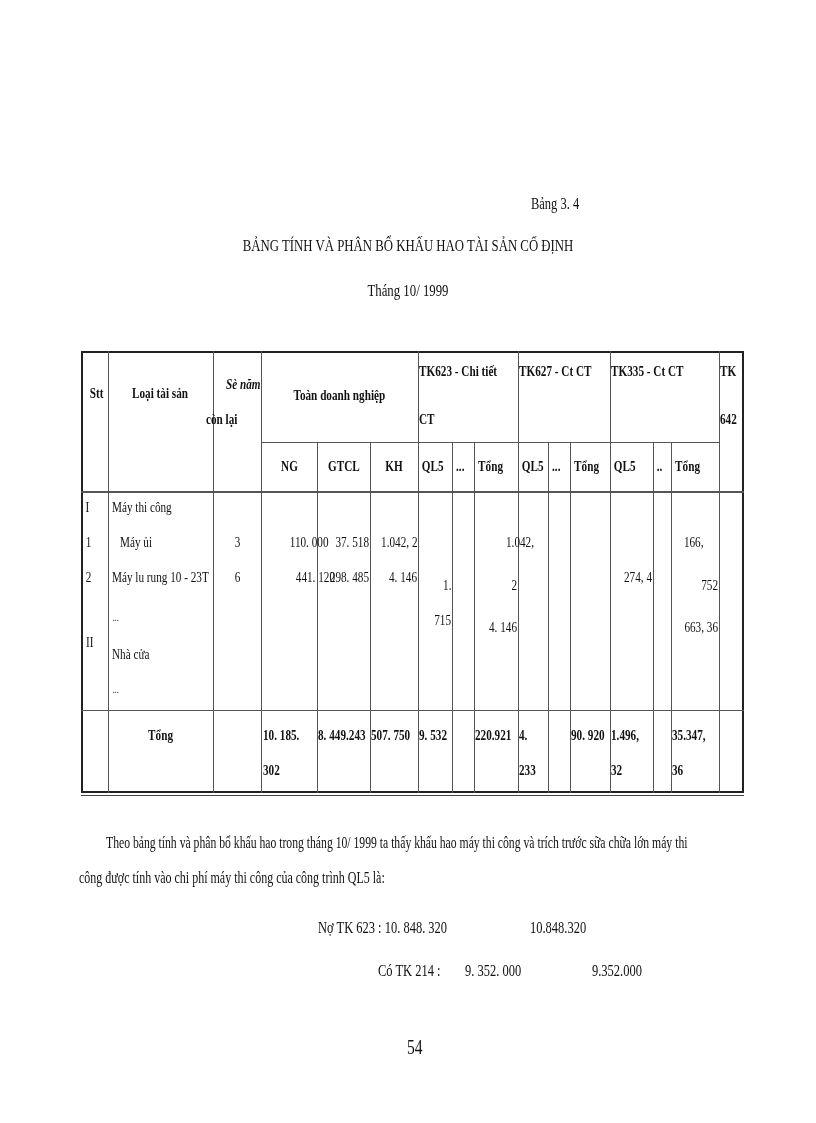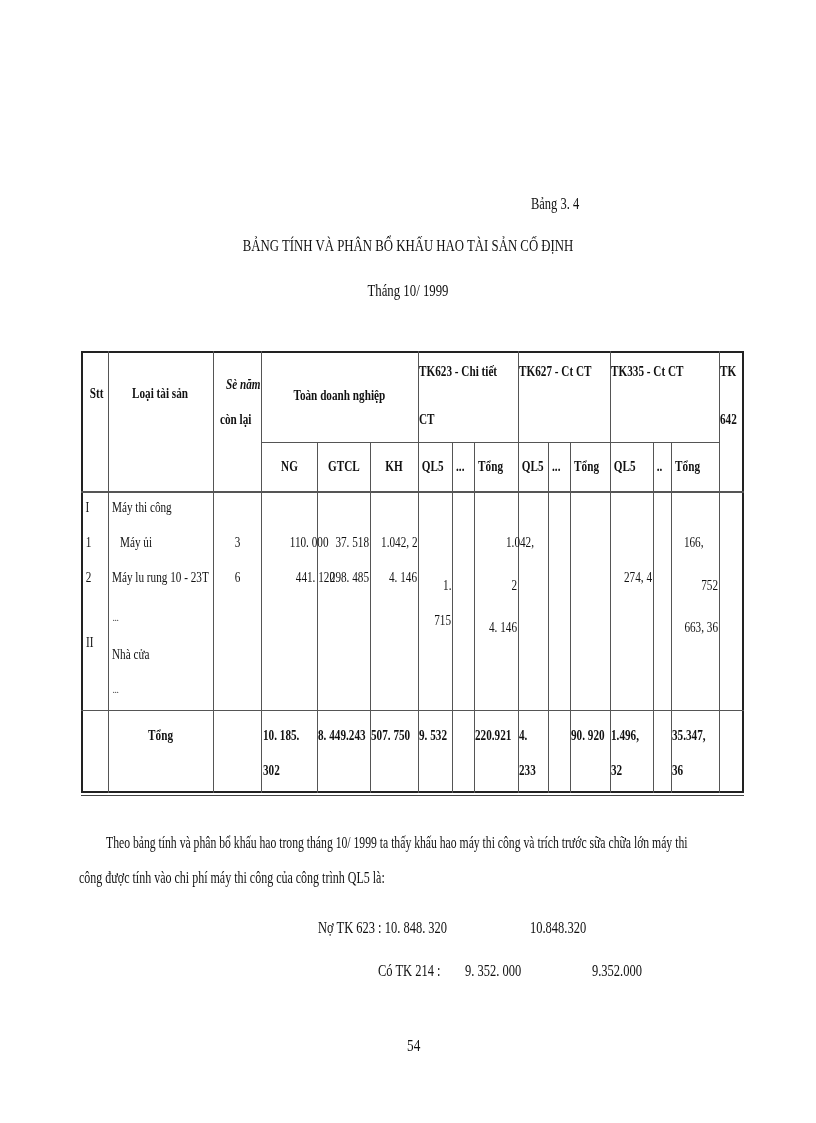--- a/index.html
+++ b/index.html
@@ -48,21 +48,21 @@
 <div class="vl" style="left:653px; top:442px; height:351px;"></div>
 <div class="vl" style="left:671px; top:442px; height:351px;"></div>
 
 <div class="hl" style="left:261px; top:442px; width:458px;"></div>
 <div class="hl" style="left:81px; top:491px; width:663px; height:2px;"></div>
 <div class="hl" style="left:81px; top:710px; width:663px;"></div>
 
 <div class="cell b" style="left:88px; top:376px;"><span class="t">Stt</span></div>
 <div class="cell b c" style="left:108px; width:105px; top:376px;"><span class="t">Loại tài sản</span></div>
 <div class="cell b" style="left:226px; top:375px; line-height:20px;font-style:italic;"><span class="t" style="transform-origin:left;">Sè năm</span></div>
-<div class="cell b" style="left:220px; top:410px; line-height:20px;font-family:Liberation Serif, serif;"><span class="t" style="transform-origin:left;">còn lại</span></div>
+<div class="cell b" style="left:206px; top:410px; line-height:20px;font-family:Liberation Serif, serif;"><span class="t" style="transform-origin:left;">còn lại</span></div>
 <div class="cell b c" style="left:261px; width:157px; top:362px; line-height:20px;margin-top:24px;"><span class="t">Toàn doanh nghiệp</span></div>
 <div class="cell b" style="left:419px; top:362px; line-height:20px;"><span class="t" style="transform-origin:left;">TK623 - Chi tiết</span></div>
 <div class="cell b" style="left:419px; top:410px; line-height:20px;"><span class="t" style="transform-origin:left;">CT</span></div>
 <div class="cell b" style="left:519px; top:362px; line-height:20px;"><span class="t" style="transform-origin:left;">TK627 - Ct CT</span></div>
 <div class="cell b" style="left:611px; top:362px; line-height:20px;"><span class="t" style="transform-origin:left;">TK335 - Ct CT</span></div>
 <div class="cell b" style="left:720px; top:362px; line-height:20px;"><span class="t" style="transform-origin:left;">TK</span></div>
 <div class="cell b" style="left:720px; top:410px; line-height:20px;"><span class="t" style="transform-origin:left;">642</span></div>
 
 <div class="cell b c" style="left:261px; width:56px; top:449px;"><span class="t">NG</span></div>
 <div class="cell b c" style="left:317px; width:53px; top:449px;"><span class="t">GTCL</span></div>
@@ -127,13 +127,13 @@
 
 <div class="abs para" style="left:106px; top:825px;"><span class="cond" style="transform:scaleX(0.73);">Theo bảng tính và phân bổ khấu hao trong tháng 10/ 1999 ta thấy khấu hao máy thi công và trích trước sữa chữa lớn máy thi</span></div>
 <div class="abs para" style="left:79px; top:860px;"><span class="cond" style="transform:scaleX(0.75);">công được tính vào chi phí máy thi công của công trình QL5 là:</span></div>
 
 <div class="abs para" style="left:318px; top:910px;"><span class="cond">Nợ TK 623 : 10. 848. 320</span></div>
 <div class="abs para" style="left:530px; top:910px;"><span class="cond">10.848.320</span></div>
 <div class="abs para" style="left:378px; top:953px;"><span class="cond">Có TK 214 :</span></div>
 <div class="abs para" style="left:465px; top:953px;"><span class="cond">9. 352. 000</span></div>
 <div class="abs para" style="left:592px; top:953px;"><span class="cond">9.352.000</span></div>
 
-<div class="abs" style="left:407px; top:1036px; font-size:17px;"><span class="cond">54</span></div>
+<div class="abs" style="left:407px; top:1036px; font-size:20px;"><span class="cond">54</span></div>
 
 </body></html>

